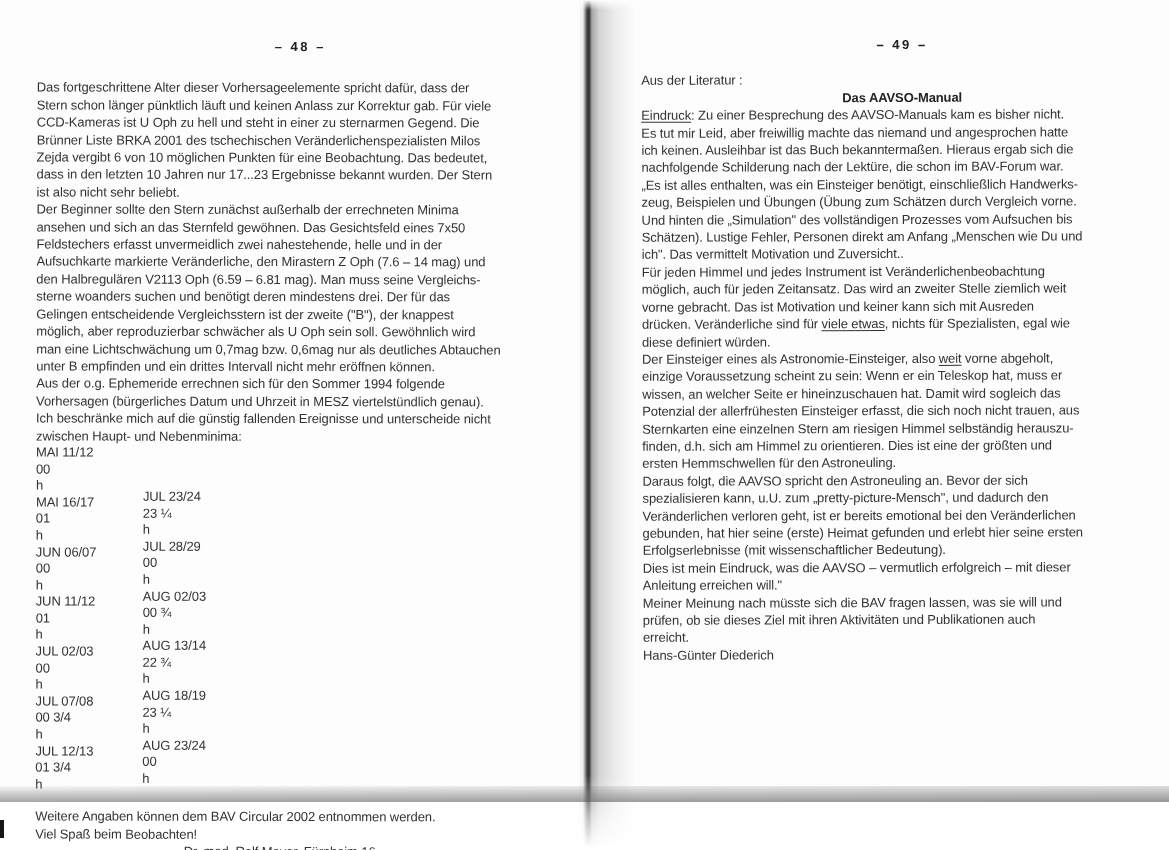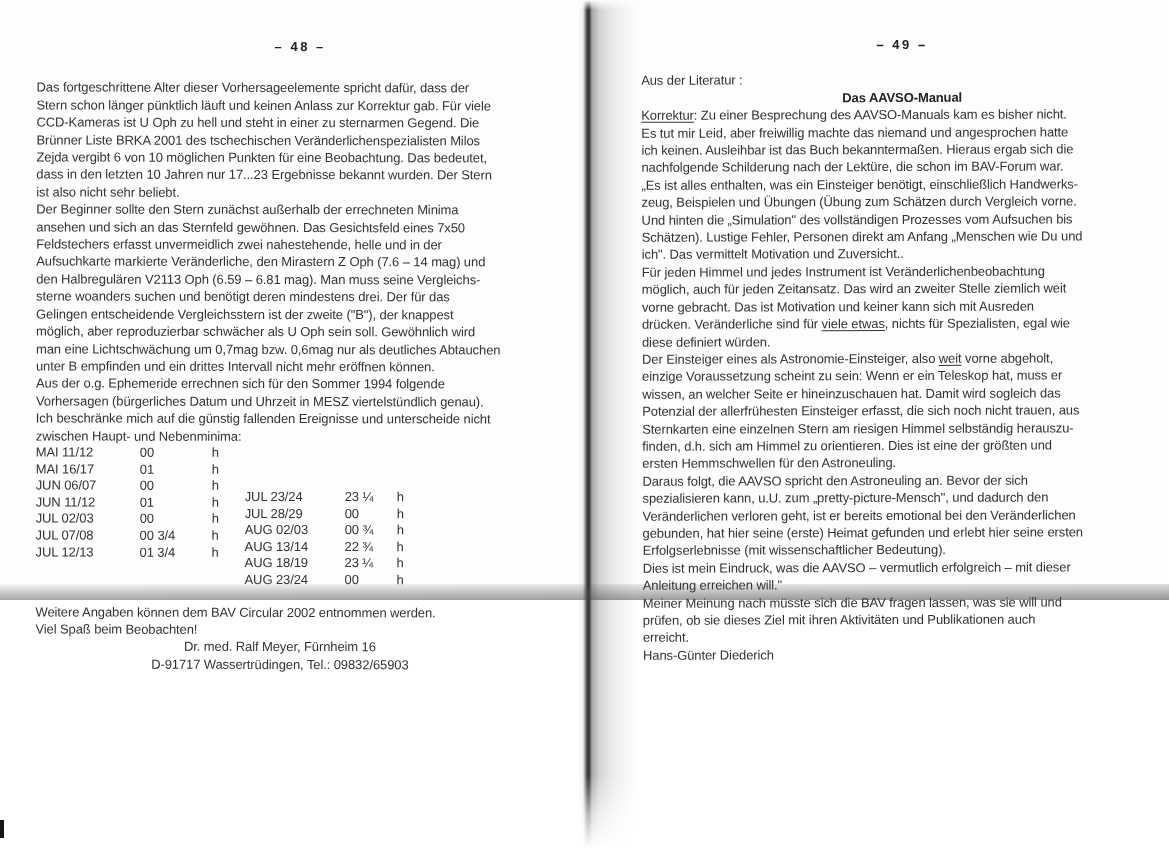--- a/index.html
+++ b/index.html
@@ -4,21 +4,21 @@
 <style>
   html, body {
     margin: 0; padding: 0;
     width: 1169px; height: 850px;
     overflow: hidden;
     background: #ffffff;
     font-family: "Liberation Sans", sans-serif;
   }
   .scan {
     position: absolute; left: 0; top: 0;
-    width: 1169px; height: 600px;
+    width: 1169px; height: 802px;
     background: #fdfdfe;
   }
   .page {
     position: absolute;
     color: #333333;
     font-size: 13px;
     line-height: 17.4px;
     letter-spacing: -0.1px;
   }
   .page-left  { left: 36px;  top: 38px; width: 527px; transform: rotate(0.12deg); }
@@ -52,21 +52,21 @@
     text-align: center;
     font-weight: bold;
     color: #222222;
   }
 
   .eph {
     display: flex;
     line-height: 16.6px;
     white-space: pre;
   }
-  .eph-row { display: flex; }
+  .eph-row { display: flex; flex-direction: column; }
   .eph-row span { display: inline-block; }
   .eph-left  .c0 { width: 104px; }
   .eph-left  .c1 { width: 72px;  }
   .eph-left  .c2 { width: 30px;  }
   .eph-right { margin-left: 3px; margin-top: 44px; }
   .eph-right .c0 { width: 100px; }
   .eph-right .c1 { width: 52px;  }
   .eph-right .c2 { width: 30px;  }
 
   .sig { text-align: center; padding-right: 38px; }
@@ -142,21 +142,21 @@
       <div>D-91717 Wassertrüdingen, Tel.: 09832/65903</div>
     </div>
   </div>
 
   <div class="page page-right">
     <div class="pagenum">–  49  –</div>
 
     <p class="section-label mb6">Aus der Literatur :</p>
     <p class="doc-title mb16">Das AAVSO-Manual</p>
 
-    <p class="para mb14"><span class="u">Korrektur</span><span>: Zu einer Besprechung des AAVSO-Manuals kam es bisher nicht.
+    <p class="para mb14"><span class="u">Eindruck</span><span>: Zu einer Besprechung des AAVSO-Manuals kam es bisher nicht.
 Es tut mir Leid, aber freiwillig machte das niemand und angesprochen hatte
 ich keinen. Ausleihbar ist das Buch bekanntermaßen. Hieraus ergab sich die
 nachfolgende Schilderung nach der Lektüre, die schon im BAV-Forum war.</span></p>
     <p class="para mb14">„Es ist alles enthalten, was ein Einsteiger benötigt, einschließlich Handwerks-
 zeug, Beispielen und Übungen (Übung zum Schätzen durch Vergleich vorne.
 Und hinten die „Simulation" des vollständigen Prozesses vom Aufsuchen bis
 Schätzen). Lustige Fehler, Personen direkt am Anfang „Menschen wie Du und
 ich". Das vermittelt Motivation und Zuversicht..</p>
     <p class="para mb14"><span>Für jeden Himmel und jedes Instrument ist Veränderlichenbeobachtung
 möglich, auch für jeden Zeitansatz. Das wird an zweiter Stelle ziemlich weit

